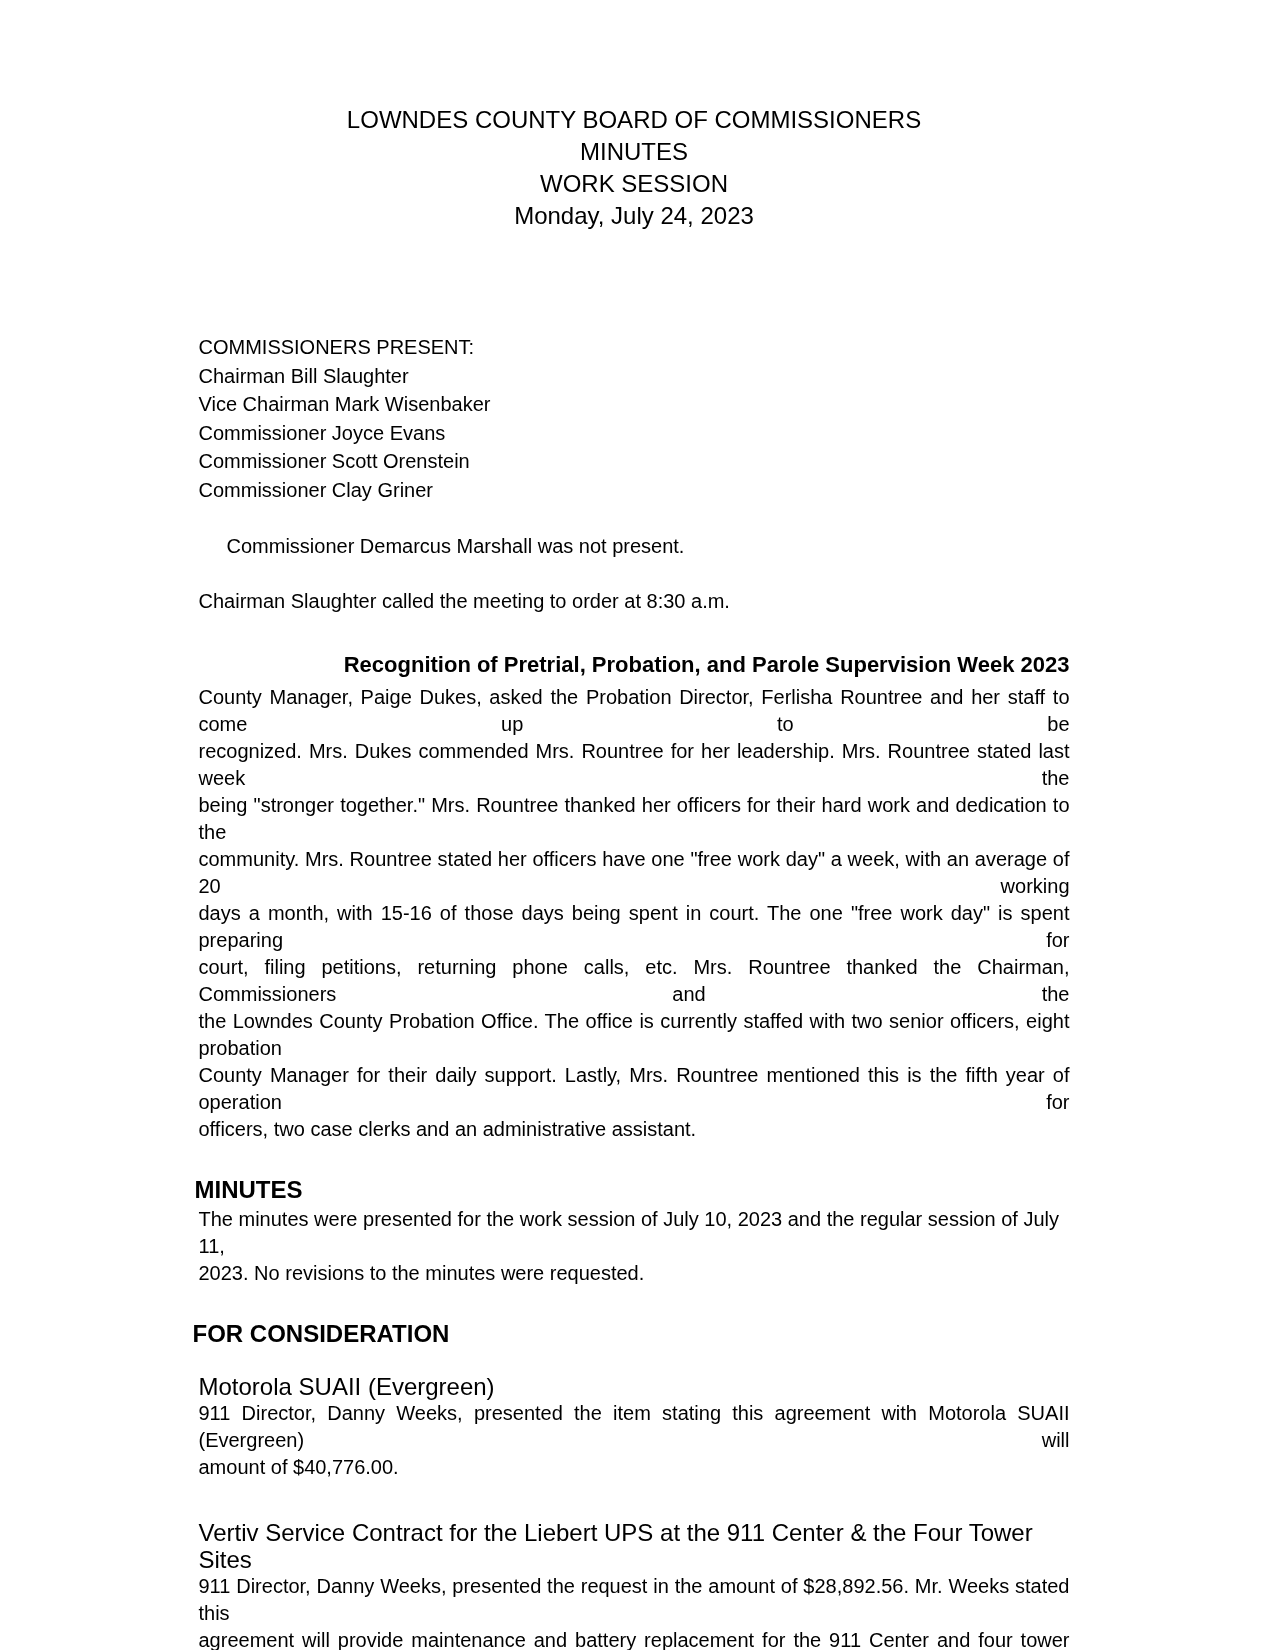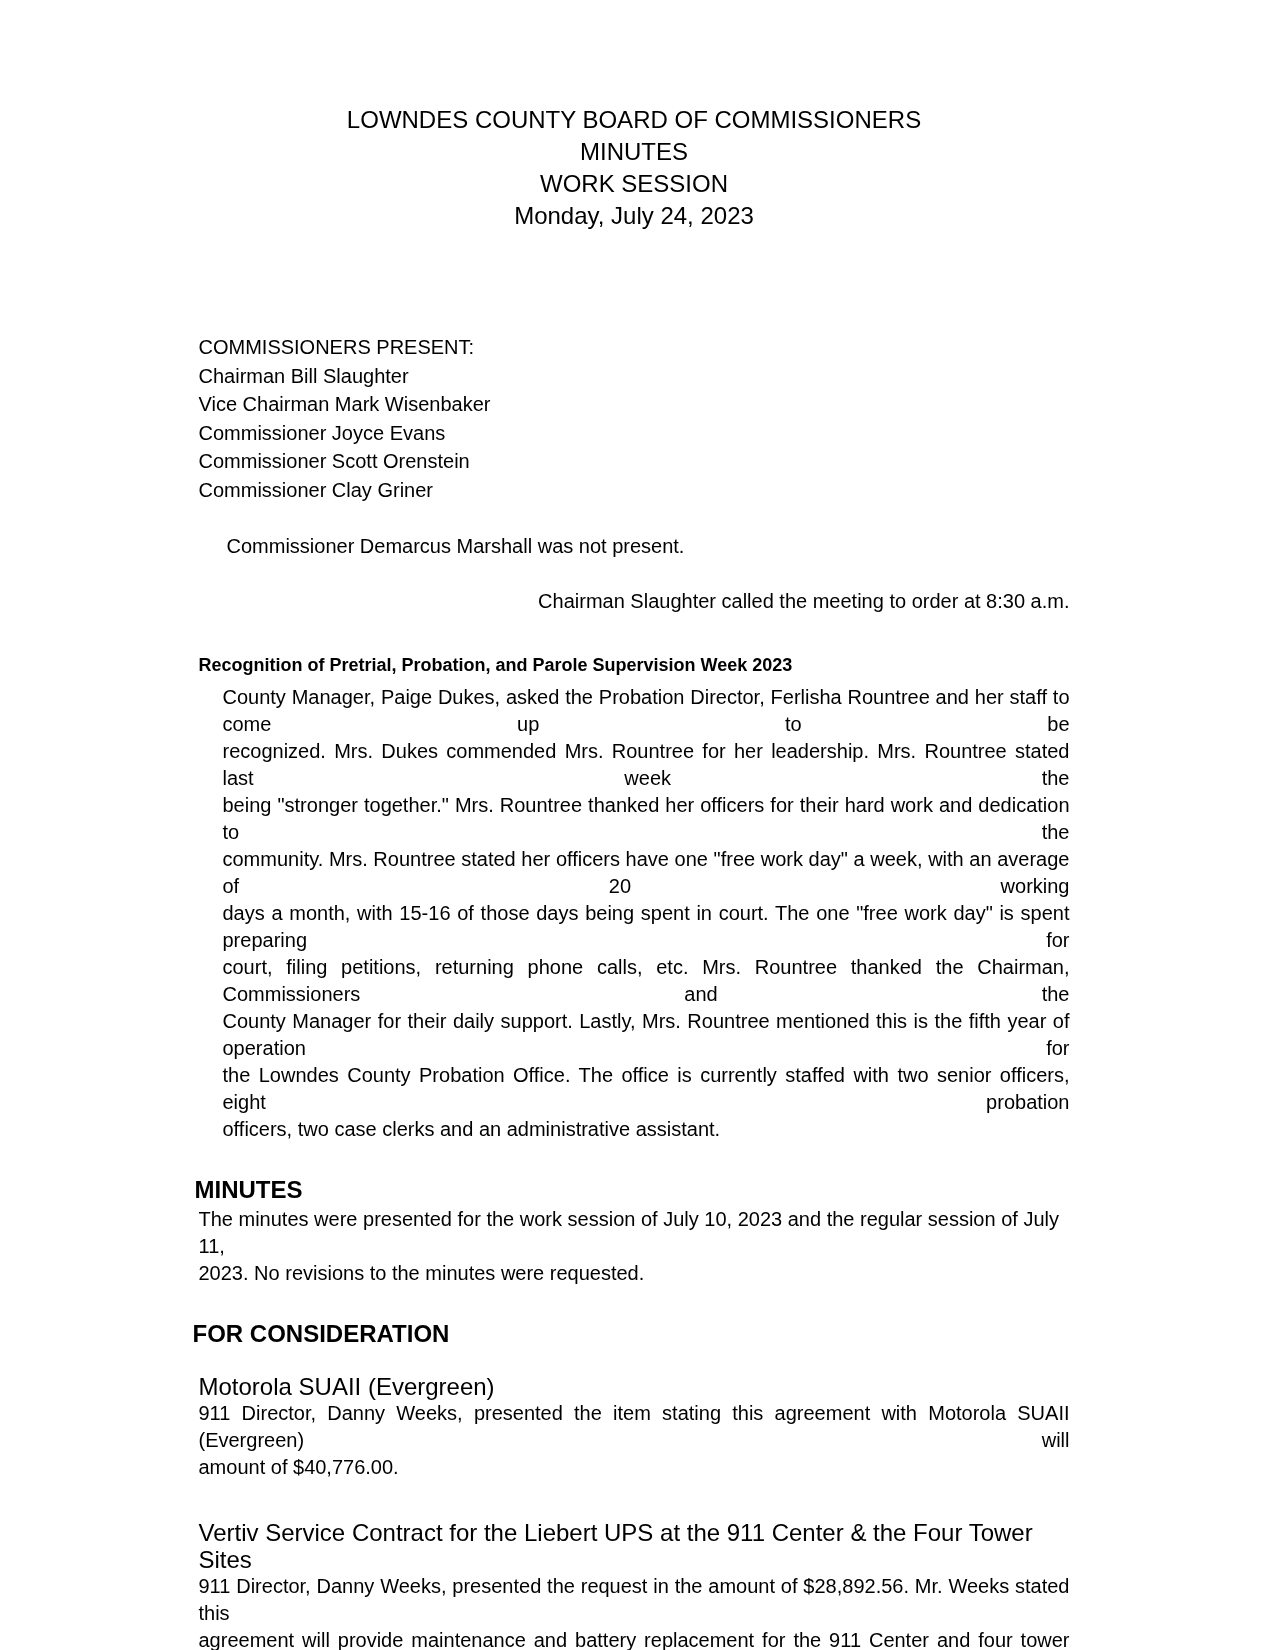--- a/index.html
+++ b/index.html
@@ -30,29 +30,30 @@
     margin-top: 101px;
   }
   .attendance .body-line {
     line-height: 28.5px;
   }
   .body-line {
     margin: 0;
     line-height: 27px;
   }
   .absent-note { margin-top: 29px; margin-left: 28px; }
-  .call-to-order { margin-top: 28px; text-align: right; }
+  .call-to-order { margin-top: 28px; }
   .recog-heading {
     margin: 35px 0 0 0;
-    font-size: 18px;
+    font-size: 22px;
     line-height: 30px;
     font-weight: bold;
+    text-align: right;
   }
   .para { margin: 0; }
-  .recog-para { margin-top: 4px; margin-left: 24px; }
+  .recog-para { margin-top: 4px; }
   .jline, .pline {
     line-height: 27px;
   }
   .jline {
     text-align: justify;
     text-align-last: justify;
   }
   .jline.last {
     text-align-last: left;
   }
@@ -99,22 +100,22 @@
   <p class="body-line call-to-order">Chairman Slaughter called the meeting to order at 8:30 a.m.</p>
 
   <h2 class="recog-heading">Recognition of Pretrial, Probation, and Parole Supervision Week 2023</h2>
   <div class="para recog-para">
     <div class="jline">County Manager, Paige Dukes, asked the Probation Director, Ferlisha Rountree and her staff to come up to be</div>
     <div class="jline">recognized.  Mrs. Dukes commended Mrs. Rountree for her leadership.  Mrs. Rountree stated last week the</div>
     <div class="jline">being "stronger together."  Mrs. Rountree thanked her officers for their hard work and dedication to the</div>
     <div class="jline">community.  Mrs. Rountree stated her officers have one "free work day" a week, with an average of 20 working</div>
     <div class="jline">days a month, with 15-16 of those days being spent in court.  The one "free work day" is spent preparing for</div>
     <div class="jline">court, filing petitions, returning phone calls, etc.  Mrs. Rountree thanked the Chairman, Commissioners and the</div>
+    <div class="jline">the Lowndes County Probation Office.  The office is currently staffed with two senior officers, eight probation</div>
     <div class="jline">County Manager for their daily support.  Lastly, Mrs. Rountree mentioned this is the fifth year of operation for</div>
-    <div class="jline">the Lowndes County Probation Office.  The office is currently staffed with two senior officers, eight probation</div>
     <div class="jline last">officers, two case clerks and an administrative assistant.</div>
   </div>
 
   <h1 class="big-heading minutes-h">MINUTES</h1>
   <div class="para minutes-para">
     <div class="pline">The minutes were presented for the work session of July 10, 2023 and the regular session of July 11,</div>
     <div class="pline">2023.  No revisions to the minutes were requested.</div>
   </div>
 
   <h1 class="big-heading consider-h">FOR CONSIDERATION</h1>

